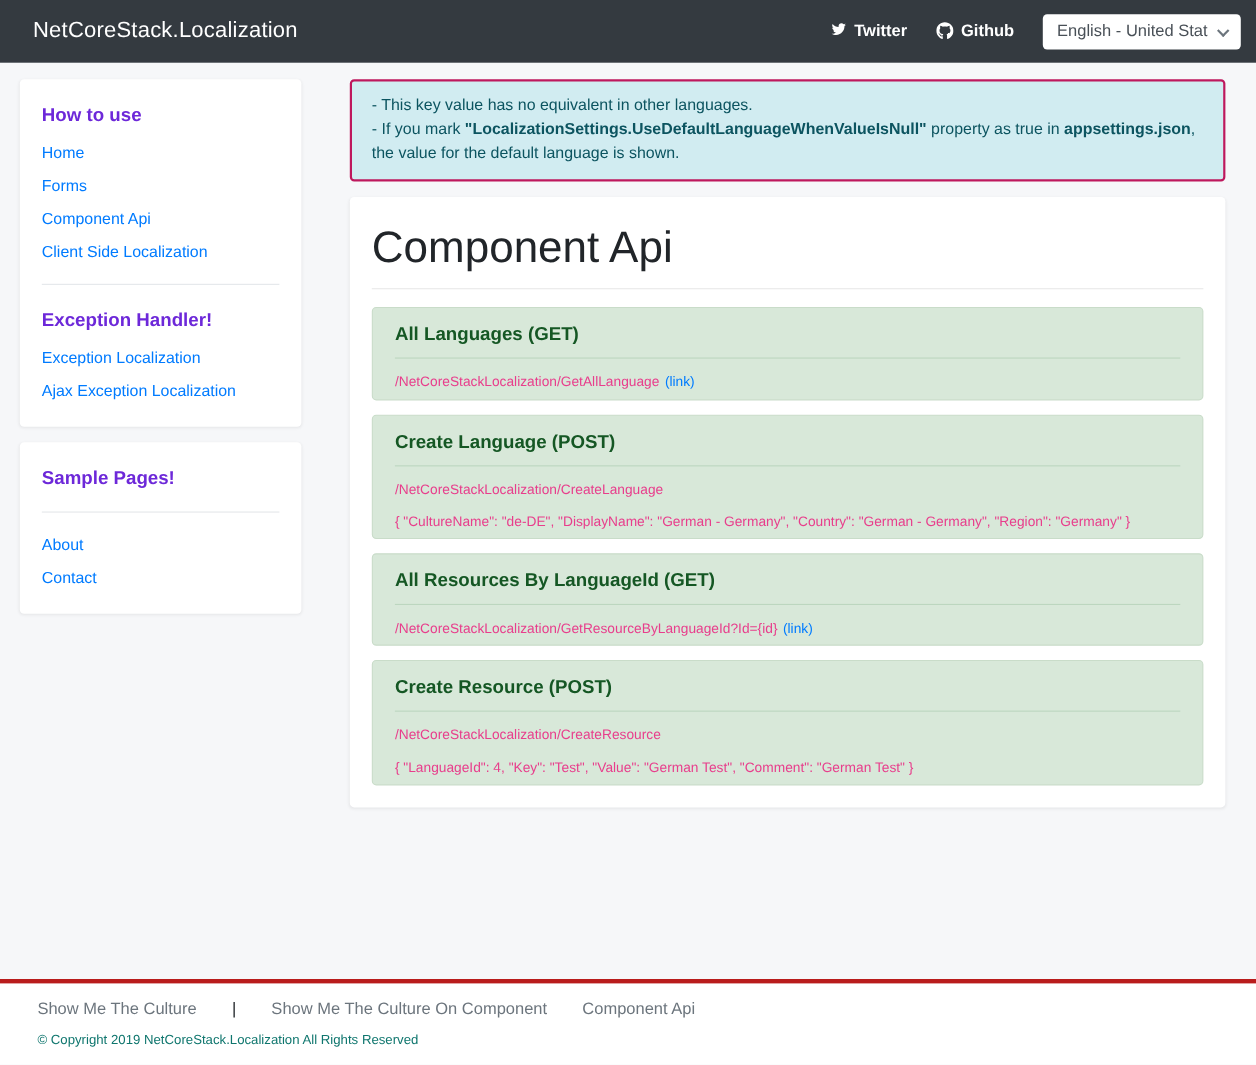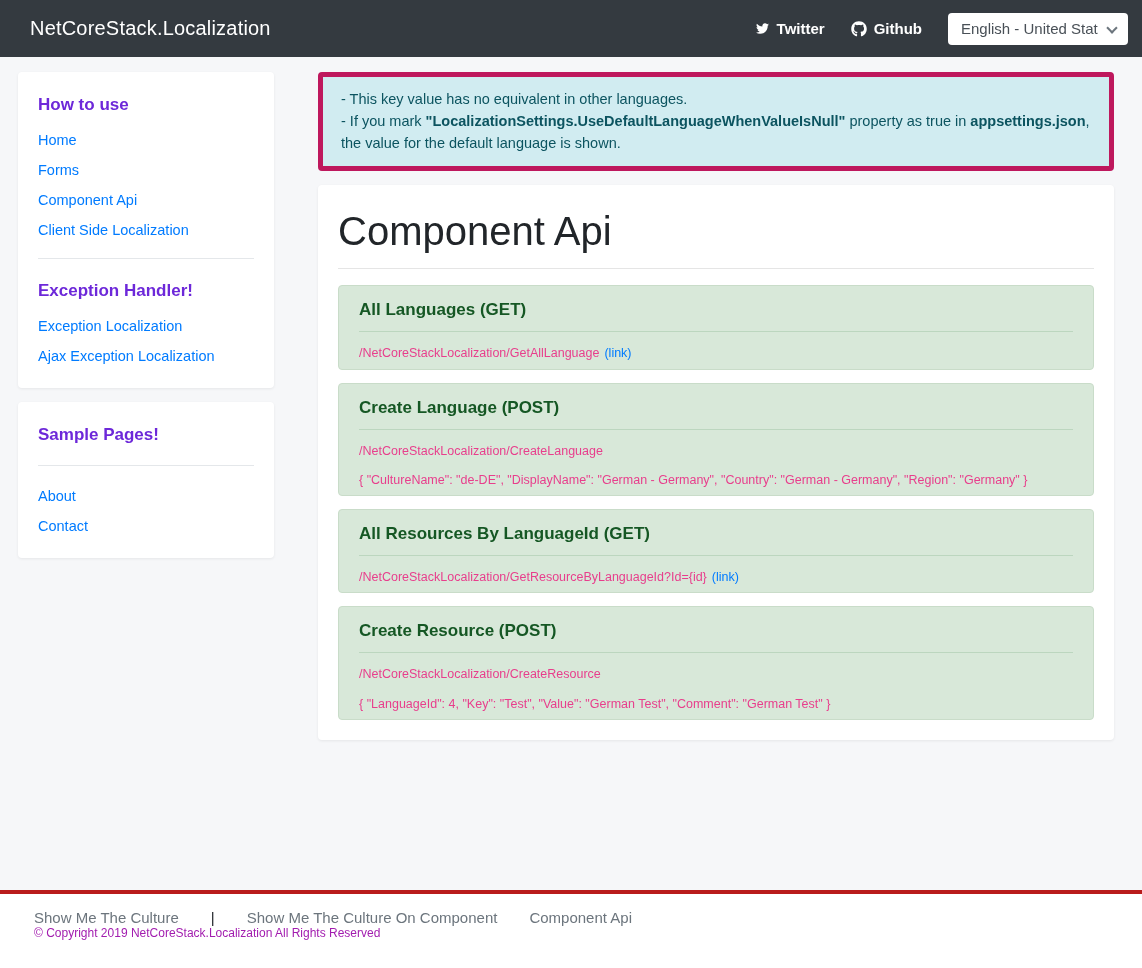--- a/index.html
+++ b/index.html
@@ -18,21 +18,21 @@
   .navbar {
     height:57px; flex:0 0 57px;
     background:#343a40;
     display:flex; align-items:center;
     padding:0 14px 0 30px;
   }
   .brand { color:#ffffff; font-size:20px; font-weight:500; letter-spacing:.2px; }
   .nav-right { margin-left:auto; display:flex; align-items:center; }
   .nav-link {
     color:#ffffff; font-size:15px; font-weight:600;
-    display:flex; align-items:center; gap:7px; margin-right:26px;
+    display:flex; gap:7px; margin-right:26px;
   }
   .nav-link svg { display:block; }
   .select-wrap {
     position:relative; background:#ffffff; border-radius:4px;
     height:32px; width:180px; display:flex; align-items:center;
   }
   .select-wrap select {
     appearance:none; -webkit-appearance:none;
     border:0; background:transparent; outline:none;
     width:100%; height:100%;
@@ -62,21 +62,21 @@
     padding:17px 20px 20px;
     margin-bottom:14px;
   }
   .side-title { font-size:17px; font-weight:600; color:#6d28d9; margin:6px 0 17px; }
   .side-link { display:block; color:#007bff; font-size:14.5px; margin-bottom:14px; }
   .side-link:last-child { margin-bottom:4px; }
   .side-hr { border:0; border-top:1px solid #e4e7ea; margin:20px 0 22px; }
 
   
   .alert-info {
-    background:#d1ecf1; border:5px solid #be185d; border-radius:4px;
+    background:#d1ecf1; border:2px solid #be185d; border-radius:4px;
     color:#0c5460; font-size:14.5px; line-height:1.5;
     padding:12px 18px; margin-bottom:14px;
   }
 
   
   .main-card {
     background:#ffffff; border-radius:4px;
     box-shadow:0 1px 3px rgba(0,0,0,.07);
     padding:20px 20px 20px;
   }
@@ -99,21 +99,21 @@
 
   
   .footer {
     flex:0 0 78px; background:#ffffff; border-top:4px solid #b91c1c;
     padding:15px 0 0 34px;
   }
   .footer-links { display:flex; align-items:center; font-size:15px; }
   .footer-link { color:#6c757d; }
   .footer-sep { color:#212529; margin:0 32px; }
   .footer-gap { width:32px; }
-  .copyright { margin-top:0; font-size:12px; color:#a21caf; }
+  .copyright { margin-top:12px; font-size:12px; color:#0f766e; }
 </style>
 </head>
 <body>
 
 <nav class="navbar">
   <a class="brand">NetCoreStack.Localization</a>
   <div class="nav-right">
     <a class="nav-link">
       <span>
           <svg width="15" height="13" viewBox="0 0 512 512">

